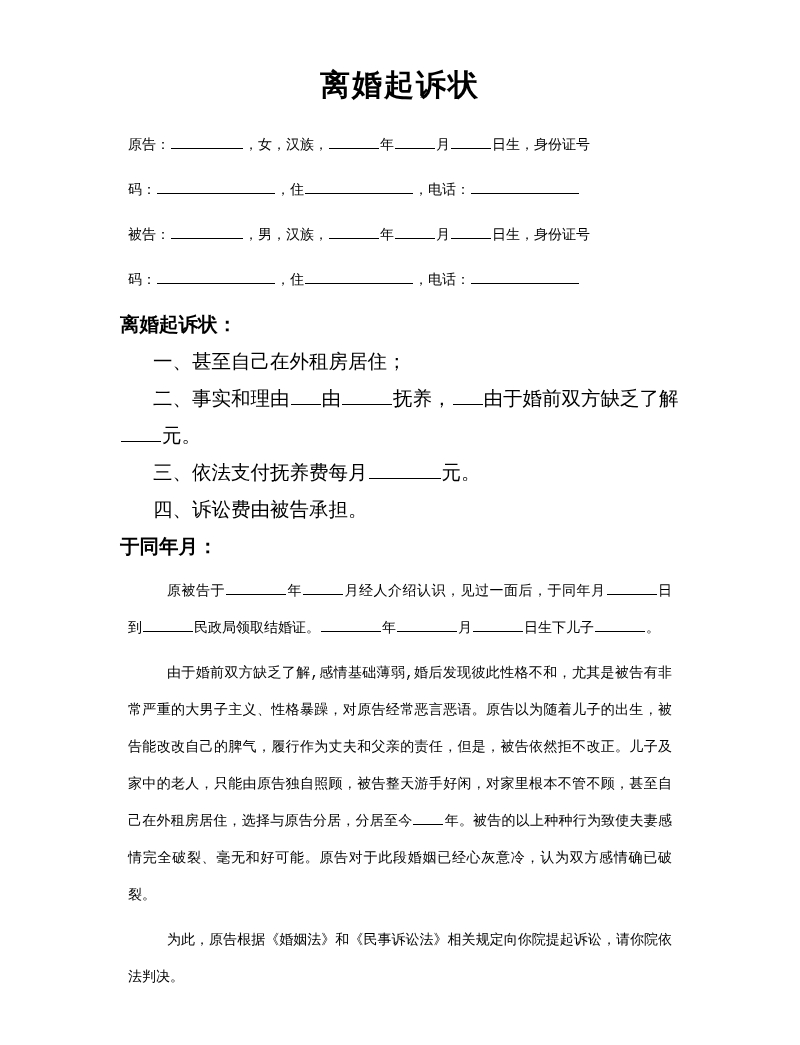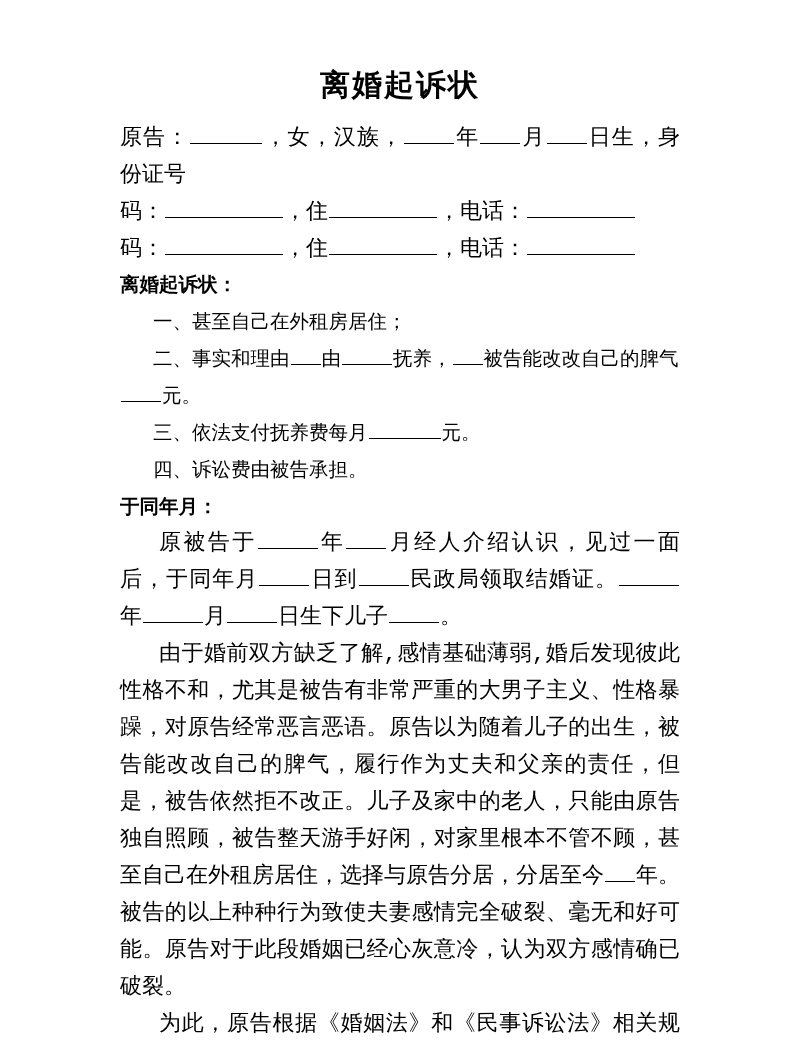--- a/index.html
+++ b/index.html
@@ -31,23 +31,23 @@
     padding-top: 66px;
     padding-bottom: 14px;
     line-height: 1.25;
   }
   .body-block {
     margin: 0 auto;
     width: 560px;
     padding-left: 0;
   }
   .para {
-    font-size: 22px;
+    font-size: 14px;
     line-height: 37px;
-    margin: 0;
+    margin: 8px;
     text-align: justify;
     text-justify: inter-ideograph;
     word-break: break-all;
   }
   .para-indent {
     text-indent: 39px;
     font-family: Liberation Mono, monospace;
   }
   .section-head {
     font-size: 19.5px;
@@ -84,28 +84,29 @@
 <div class="page">
 
   <h1 class="doc-title">离婚起诉状</h1>
 
   <div class="body-block">
 
     <p class="para"><span>原告：</span><span class="blk b7"></span><span>，女，汉族，</span><span class="blk b5"></span><span>年</span><span class="blk b4"></span><span>月</span><span class="blk b4"></span><span>日生，身份证号</span></p>
 
     <p class="para"><span>码：</span><span class="blk b11"></span><span>，住</span><span class="blk b10"></span><span>，电话：</span><span class="blk b10"></span></p>
 
+    <p class="para"><span>被告：</span><span class="blk b7"></span><span>，男，汉族，</span><span class="blk b5"></span><span>年</span><span class="blk b4"></span><span>月</span><span class="blk b4"></span><span>日生，身份证号</span></p>
 
     <p class="para"><span>码：</span><span class="blk b11"></span><span>，住</span><span class="blk b10"></span><span>，电话：</span><span class="blk b10"></span></p>
 
     <p class="section-head">离婚起诉状：</p>
 
     <p class="list-item">一、甚至自己在外租房居住；</p>
 
-    <p class="list-item"><span>二、事实和理由</span><span class="blk b3"></span><span>由</span><span class="blk b5"></span><span>抚养，</span><span class="blk b3"></span><span>被告能改改自己的脾气</span><span class="blk b4"></span><span>元。</span></p>
+    <p class="list-item"><span>二、事实和理由</span><span class="blk b3"></span><span>由</span><span class="blk b5"></span><span>抚养，</span><span class="blk b3"></span><span>由于婚前双方缺乏了解</span><span class="blk b4"></span><span>元。</span></p>
 
     <p class="list-item"><span>三、依法支付抚养费每月</span><span class="blk b7"></span><span>元。</span></p>
 
     <p class="list-item">四、诉讼费由被告承担。</p>
 
     <p class="section-head">于同年月：</p>
 
     <p class="para para-indent"><span>原被告于</span><span class="blk b6"></span><span>年</span><span class="blk b4"></span><span>月经人介绍认识，见过一面后，于同年月</span><span class="blk b5"></span><span>日到</span><span class="blk b5"></span><span>民政局领取结婚证。</span><span class="blk b6"></span><span>年</span><span class="blk b6"></span><span>月</span><span class="blk b5"></span><span>日生下儿子</span><span class="blk b5"></span><span>。</span></p>
 
     <p class="para para-indent"><span>由于婚前双方缺乏了解,感情基础薄弱,婚后发现彼此性格不和，尤其是被告有非常严重的大男子主义、性格暴躁，对原告经常恶言恶语。原告以为随着儿子的出生，被告能改改自己的脾气，履行作为丈夫和父亲的责任，但是，被告依然拒不改正。儿子及家中的老人，只能由原告独自照顾，被告整天游手好闲，对家里根本不管不顾，甚至自己在外租房居住，选择与原告分居，分居至今</span><span class="blk b3"></span><span>年。被告的以上种种行为致使夫妻感情完全破裂、毫无和好可能。原告对于此段婚姻已经心灰意冷，认为双方感情确已破裂。</span></p>

